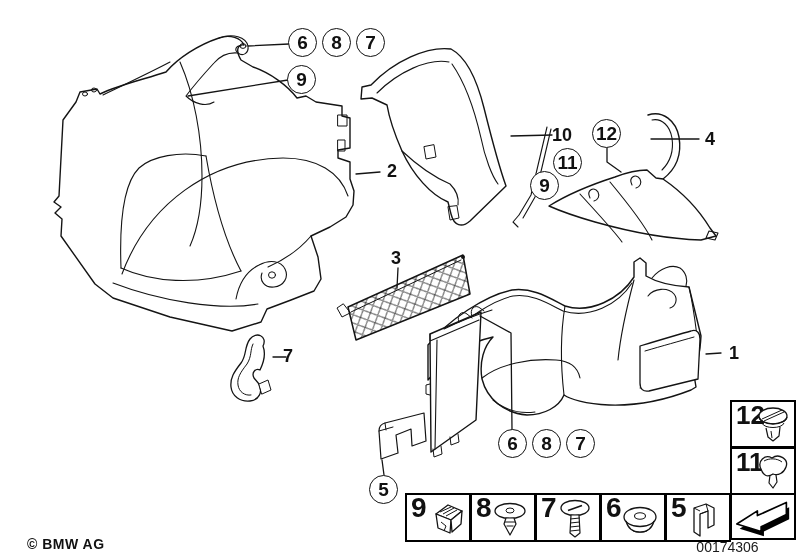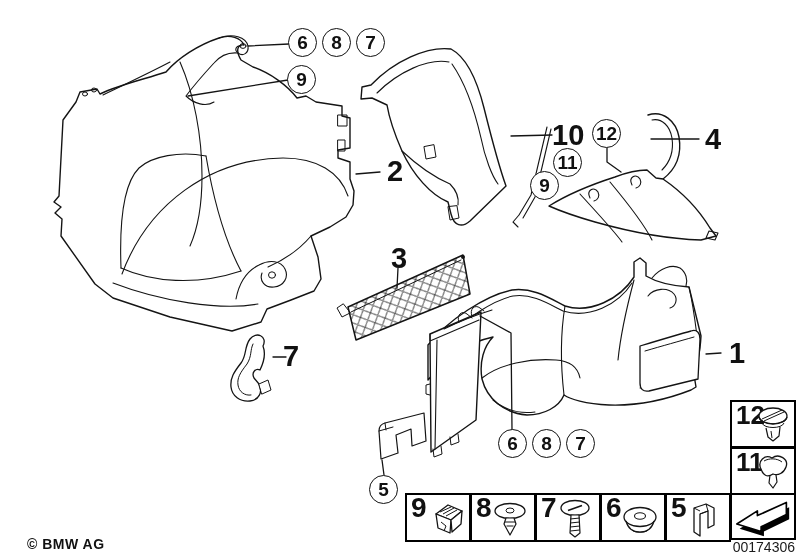--- a/index.html
+++ b/index.html
@@ -3,27 +3,27 @@
 <meta charset="utf-8">
 <style>
   html,body{margin:0;padding:0;background:#fff;}
   #stage{position:relative;width:799px;height:559px;background:#fff;overflow:hidden;
          font-family:"Liberation Sans",sans-serif;color:#111;}
   #art{position:absolute;left:0;top:0;}
   .co{position:absolute;width:29px;height:29px;box-sizing:border-box;
       border:1.6px solid #111;border-radius:50%;background:#fff;
       display:flex;align-items:center;justify-content:center;
       font-weight:bold;font-size:19px;line-height:1;}
-  .plabel{position:absolute;font-weight:bold;font-size:29px;line-height:28px;}
+  .plabel{position:absolute;font-weight:bold;font-size:18px;line-height:28px;}
   .lcell{position:absolute;box-sizing:border-box;border:2px solid #000;background:#fff;}
   .lnum{position:absolute;left:4px;top:-3px;font-weight:bold;font-size:28px;line-height:32px;}
   .licon{position:absolute;}
   .footer-text{position:absolute;font-size:14px;}
   #copyright{left:27px;top:536px;font-weight:600;letter-spacing:.5px;}
-  #diagram-number{left:660px;top:539px;width:135px;text-align:right;font-weight:400;color:#1a1a1a;}
+  #diagram-number{left:660px;top:539px;width:135px;text-align:center;font-weight:400;color:#1a1a1a;}
 </style>
 </head>
 <body>
 
 <div id="stage">
 
   <svg id="art" width="799" height="559" viewBox="0 0 799 559">
     <defs>
       <pattern id="netpat" width="11" height="11" patternUnits="userSpaceOnUse" patternTransform="rotate(-25 0 0)">
         <path d="M0,5.5 L5.5,0 L11,5.5 L5.5,11 Z" fill="none" stroke="#141414" stroke-width="1"></path>

